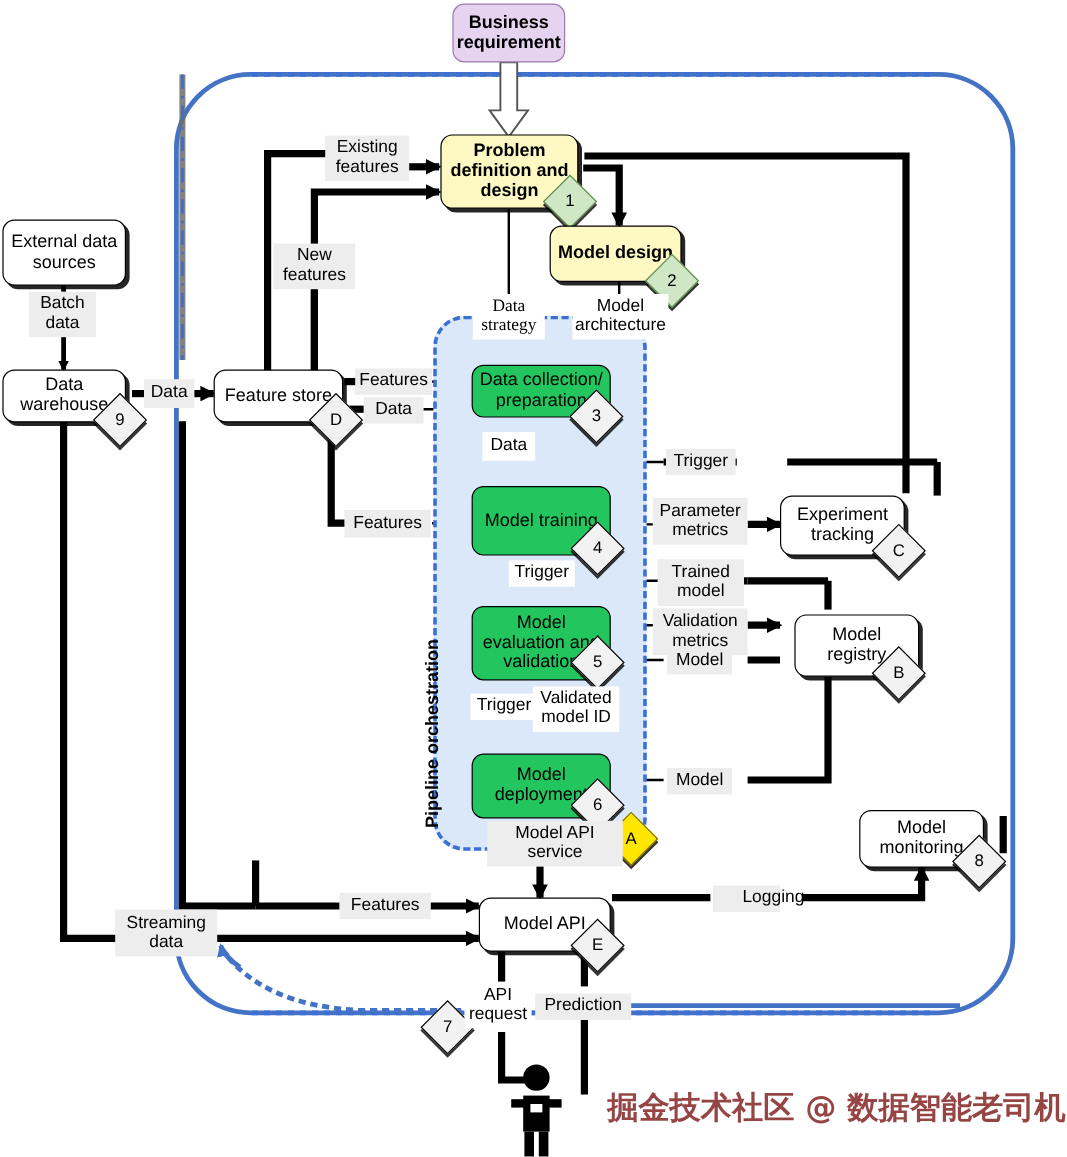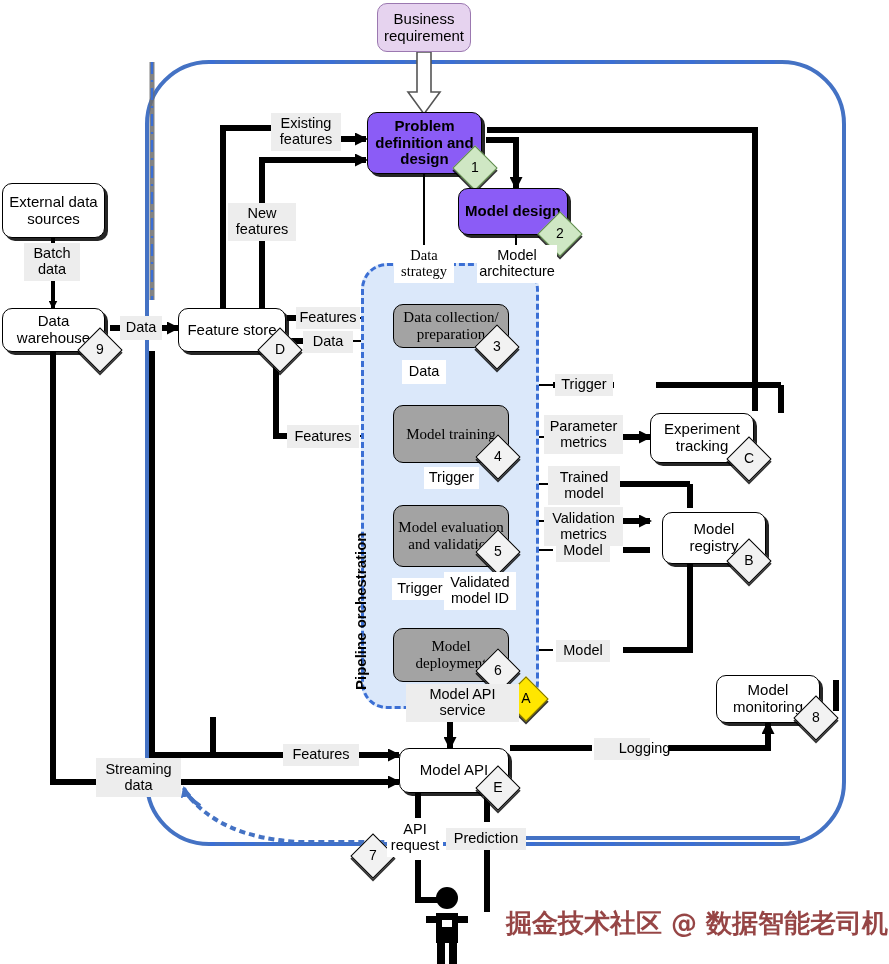--- a/index.html
+++ b/index.html
@@ -6,23 +6,23 @@
   body{width:889px;height:964px;position:relative;overflow:hidden;
        font-family:"Liberation Sans","DejaVu Sans",sans-serif;}
   #stage{position:absolute;left:0;top:0;width:889px;height:964px;}
   svg#canvas{position:absolute;left:0;top:0;width:889px;height:964px;}
 
   .node{position:absolute;box-sizing:border-box;display:flex;align-items:center;
         justify-content:center;text-align:center;border:1.6px solid #000;
         border-radius:10px;background:#ffffff;font-size:15px;color:#000;
         line-height:1.12;padding:2px 4px;box-shadow:3px 3px 0 rgba(0,0,0,0.85);}
   .node.bold{font-weight:bold;}
-  .node.pink{background:#8b5cf6;}
+  .node.pink{background:#fef9c3;}
   .node.purple{background:#e6d3ef;border-color:#9b78b0;box-shadow:none;}
-  .node.pipe{background:#a3a3a3;box-shadow:none;border-width:1.3px;font-family:Liberation Serif, serif;}
+  .node.pipe{background:#22c55e;box-shadow:none;border-width:1.3px;}
 
   .lbl{position:absolute;background:#ededed;color:#000;font-size:14.5px;
        text-align:center;line-height:1.1;padding:1px 3px;box-sizing:border-box;
        display:flex;align-items:center;justify-content:center;}
   .lbl.nobg{background:#ffffff;}
 
   .dia{position:absolute;width:30px;height:30px;transform:rotate(45deg);
        background:#f2f2f2;border:1.4px solid #000;box-shadow:2px 2px 0 rgba(0,0,0,.8);}
   .dia > span{display:block;transform:rotate(-45deg);width:30px;height:30px;
        line-height:28px;text-align:center;font-size:14px;color:#000;}
@@ -156,21 +156,21 @@
 
     <path d="M184,790 Q218,838 300,842 L405,842" fill="none" stroke="#4472c4" stroke-width="4" stroke-dasharray="6 4"></path>
     <path d="M200,806 Q186,796 184,788" fill="none" stroke="#4472c4" stroke-width="4" marker-end="url(#ahblue)"></path>
 
     <path d="M525,838 L800,838" fill="none" stroke="#4472c4" stroke-width="4"></path>
   </svg>
 
   <div id="pipebox"></div>
   <div id="pipelabel">Pipeline orchestration</div>
 
-  <div class="node purple" style="left:377px;top:3px;width:94px;height:49px;">Business requirement</div>
+  <div class="node purple" style="left:377px;top:3px;width:94px;height:49px;font-weight:bold;">Business requirement</div>
 
   <div class="node pink bold" style="left:367px;top:112px;width:115px;height:62px;">Problem definition and design</div>
   <div class="dia green" style="left:459px;top:152px;">
     <span>1</span>
     </div>
 
   <div class="node pink bold" style="left:458px;top:188px;width:110px;height:47px;">Model design</div>
   <div class="dia green" style="left:544px;top:218px;">
     <span>2</span>
     </div>

